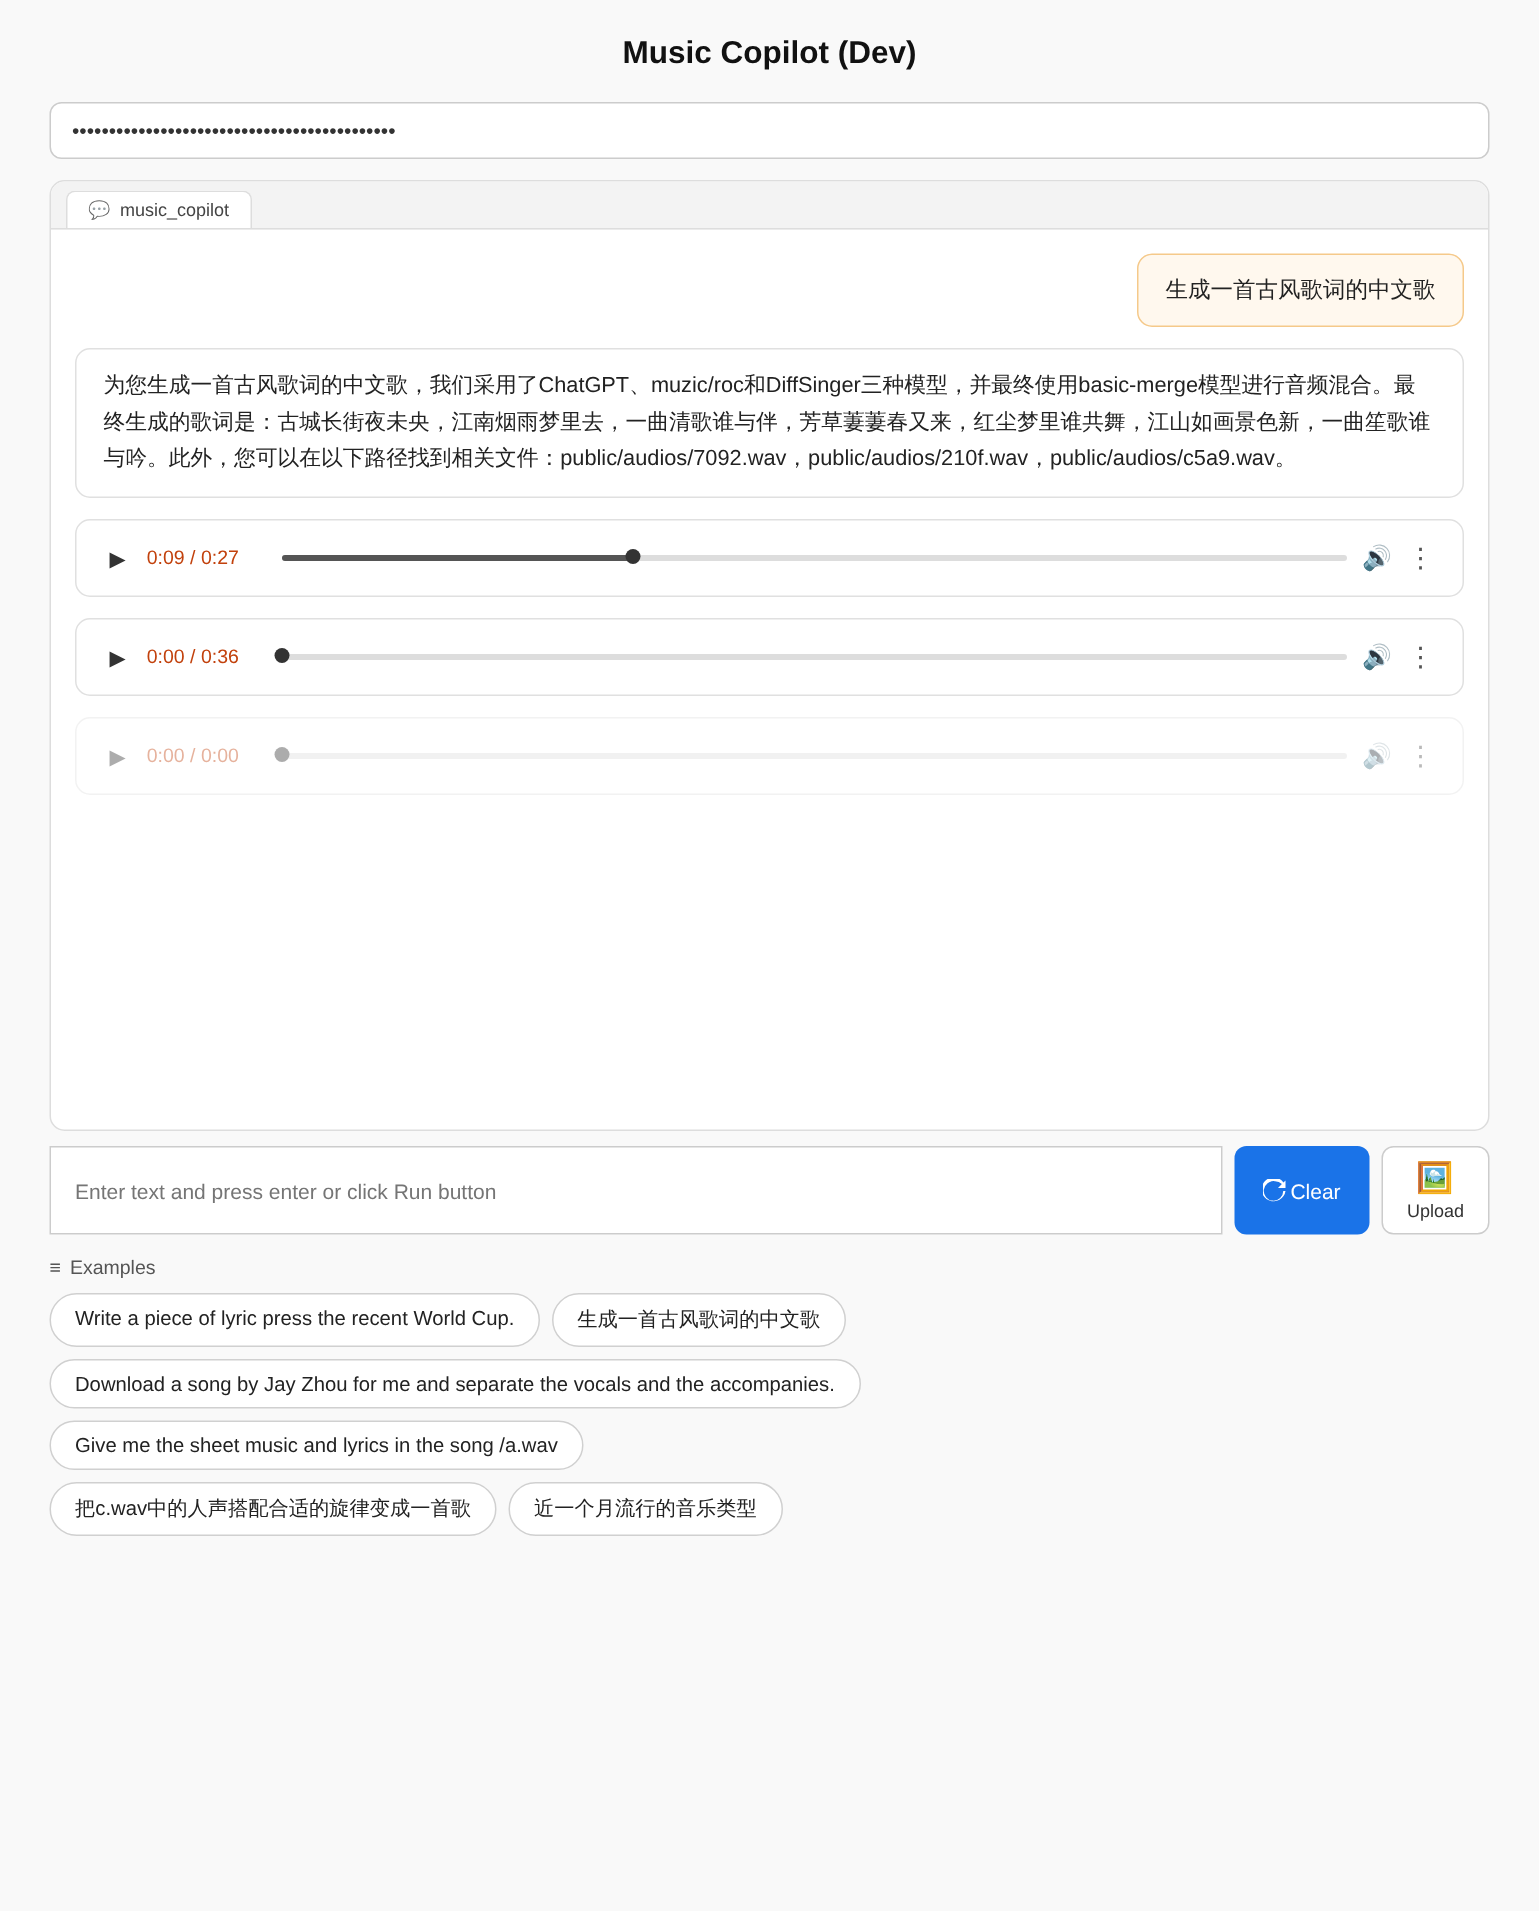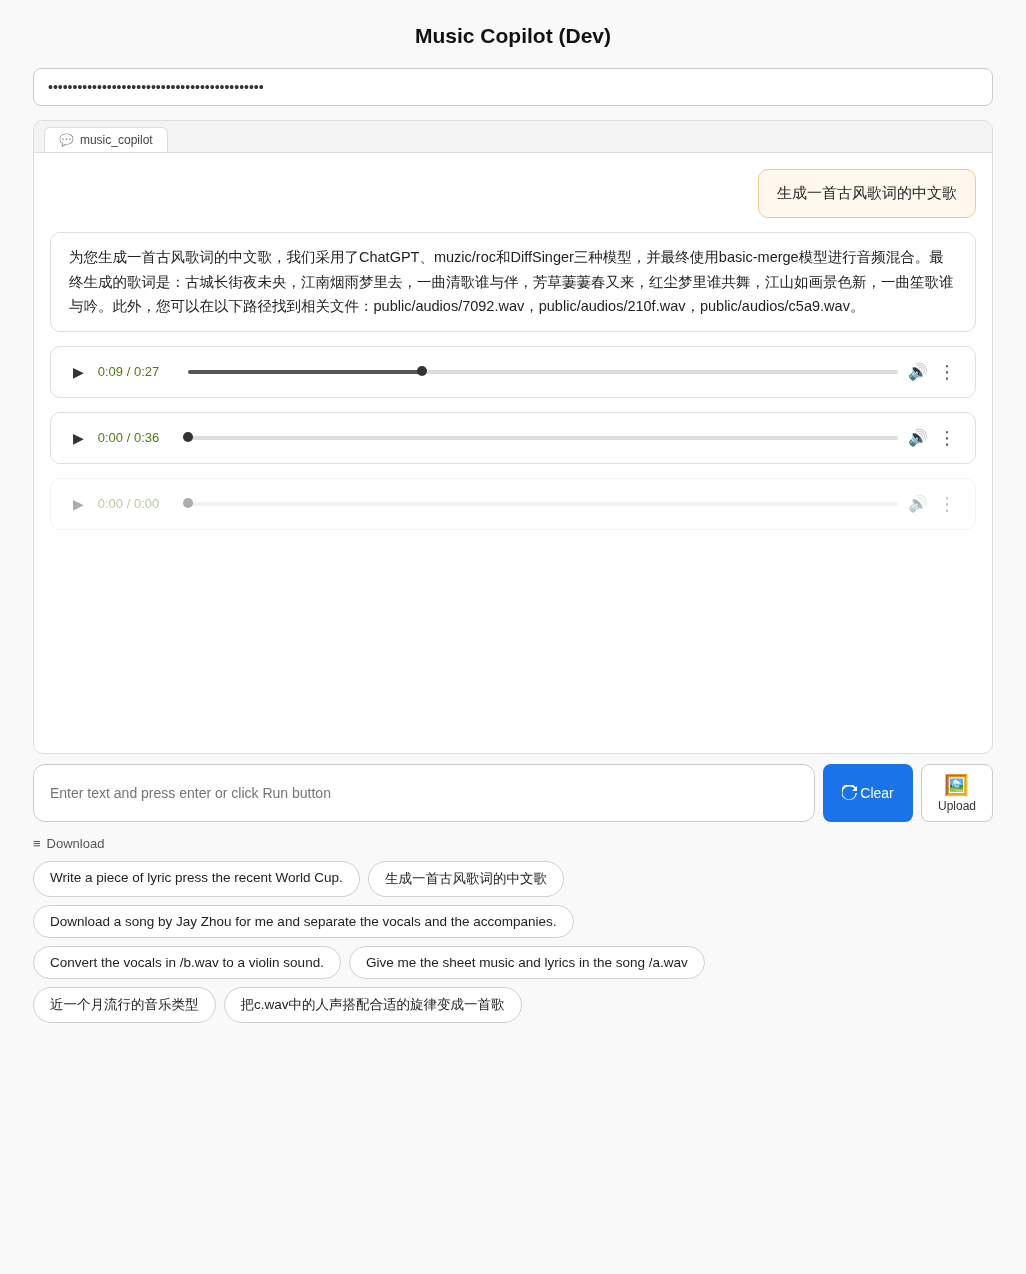--- a/index.html
+++ b/index.html
@@ -111,21 +111,21 @@
       background: none;
       border: none;
       cursor: pointer;
       font-size: 14px;
       color: #333;
       padding: 2px 4px;
     }
 
     .audio-time {
       font-size: 13px;
-      color: #4d7c0f;
+      color: #c2410c;
       white-space: nowrap;
       min-width: 80px;
     }
 
     .audio-progress-container {
       flex: 1;
       height: 4px;
       background: #ddd;
       border-radius: 2px;
       position: relative;
@@ -168,21 +168,21 @@
       display: flex;
       align-items: stretch;
       gap: 8px;
       margin-bottom: 14px;
     }
 
     .text-input {
       flex: 1;
       padding: 12px 16px;
       border: 1.5px solid #ccc;
-      border-radius: 12px;
+      border-radius: 0;
       font-size: 14px;
       color: #999;
       background: #fff;
       outline: none;
     }
 
     .clear-btn {
       background: #1a73e8;
       color: #fff;
       border: none;
@@ -334,48 +334,45 @@
 
   <button class="upload-btn">
     <span class="upload-btn-icon">🖼️</span>
     <span class="upload-btn-label">Upload</span>
   </button>
 </div>
 
 <div class="examples-section">
   <div class="examples-header">
     <span>≡</span>
-    <span>Download</span>
+    <span>Examples</span>
   </div>
 
   <div class="examples-row">
     <div class="example-chip">
       <span>Write a piece of lyric press the recent World Cup.</span>
     </div>
     <div class="example-chip">
       <span>生成一首古风歌词的中文歌</span>
     </div>
   </div>
 
   <div class="examples-row">
     <div class="example-chip">
       <span>Download a song by Jay Zhou for me and separate the vocals and the accompanies.</span>
     </div>
   </div>
 
   <div class="examples-row">
     <div class="example-chip">
-      <span>Convert the vocals in /b.wav to a violin sound.</span>
-    </div>
-    <div class="example-chip">
       <span>Give me the sheet music and lyrics in the song /a.wav</span>
     </div>
   </div>
 
   <div class="examples-row">
     <div class="example-chip">
+      <span>把c.wav中的人声搭配合适的旋律变成一首歌</span>
+    </div>
+    <div class="example-chip">
       <span>近一个月流行的音乐类型</span>
     </div>
-    <div class="example-chip">
-      <span>把c.wav中的人声搭配合适的旋律变成一首歌</span>
-    </div>
   </div>
 </div>
 
 </body></html>

